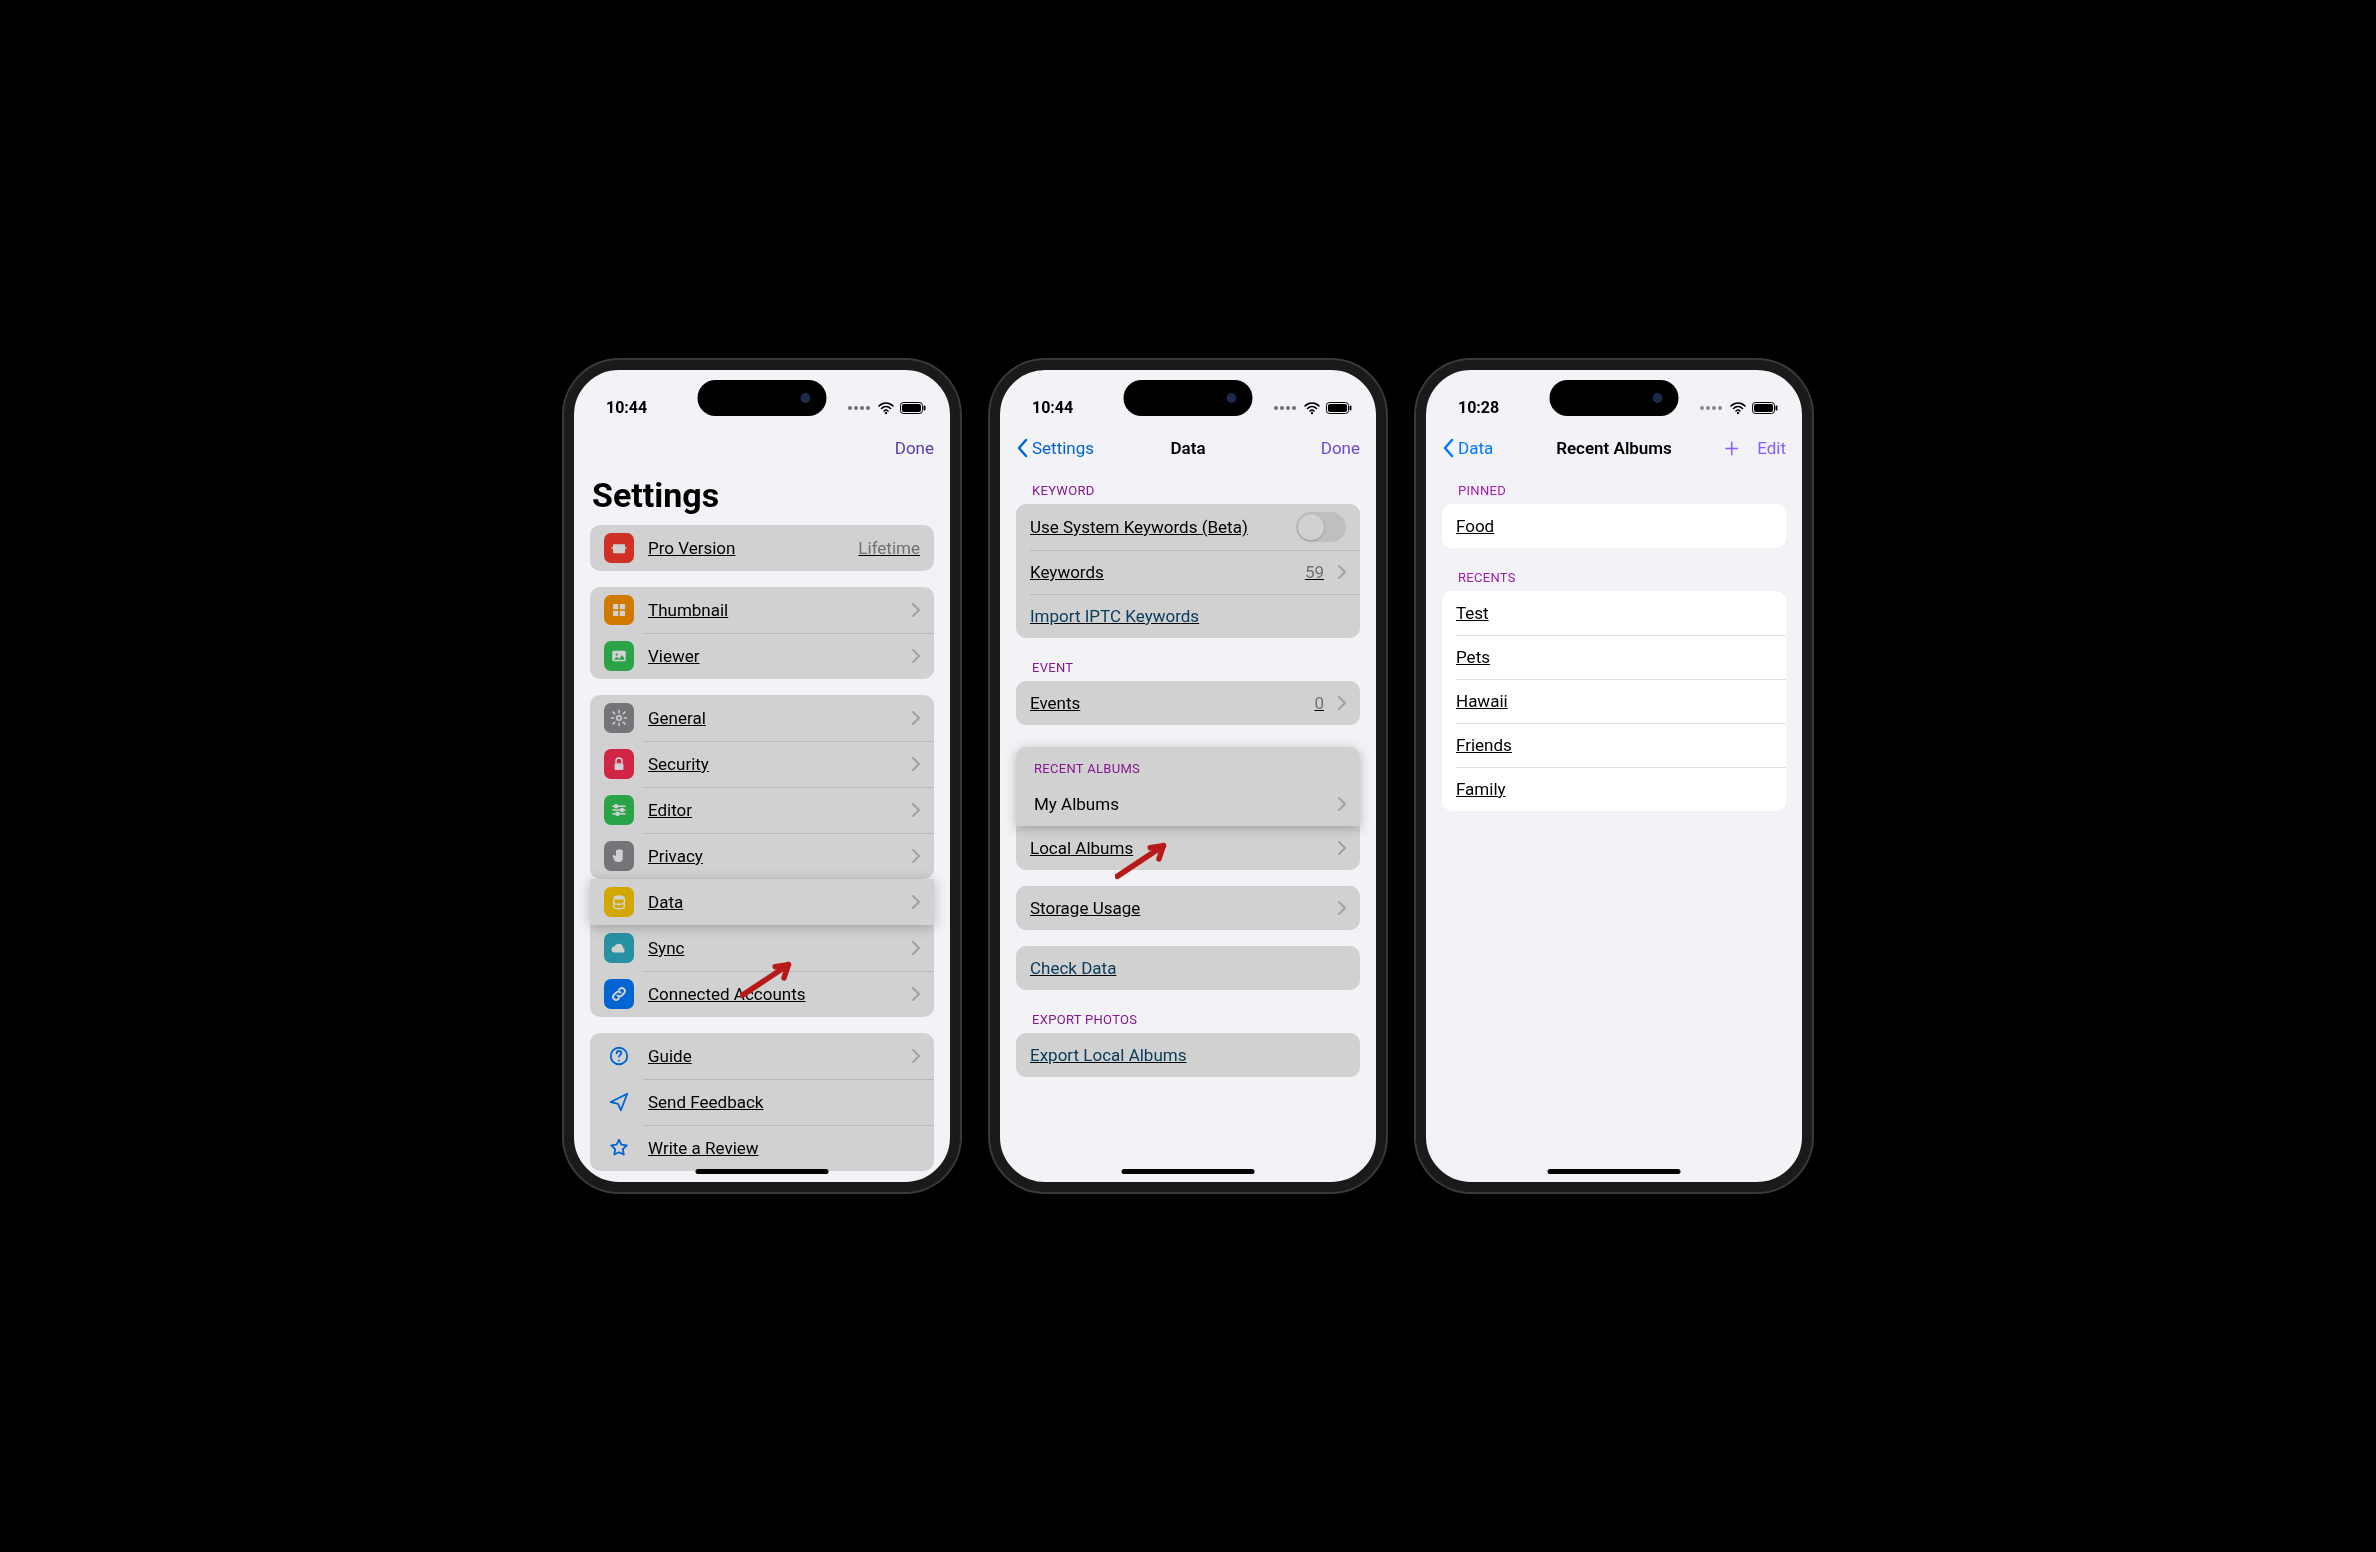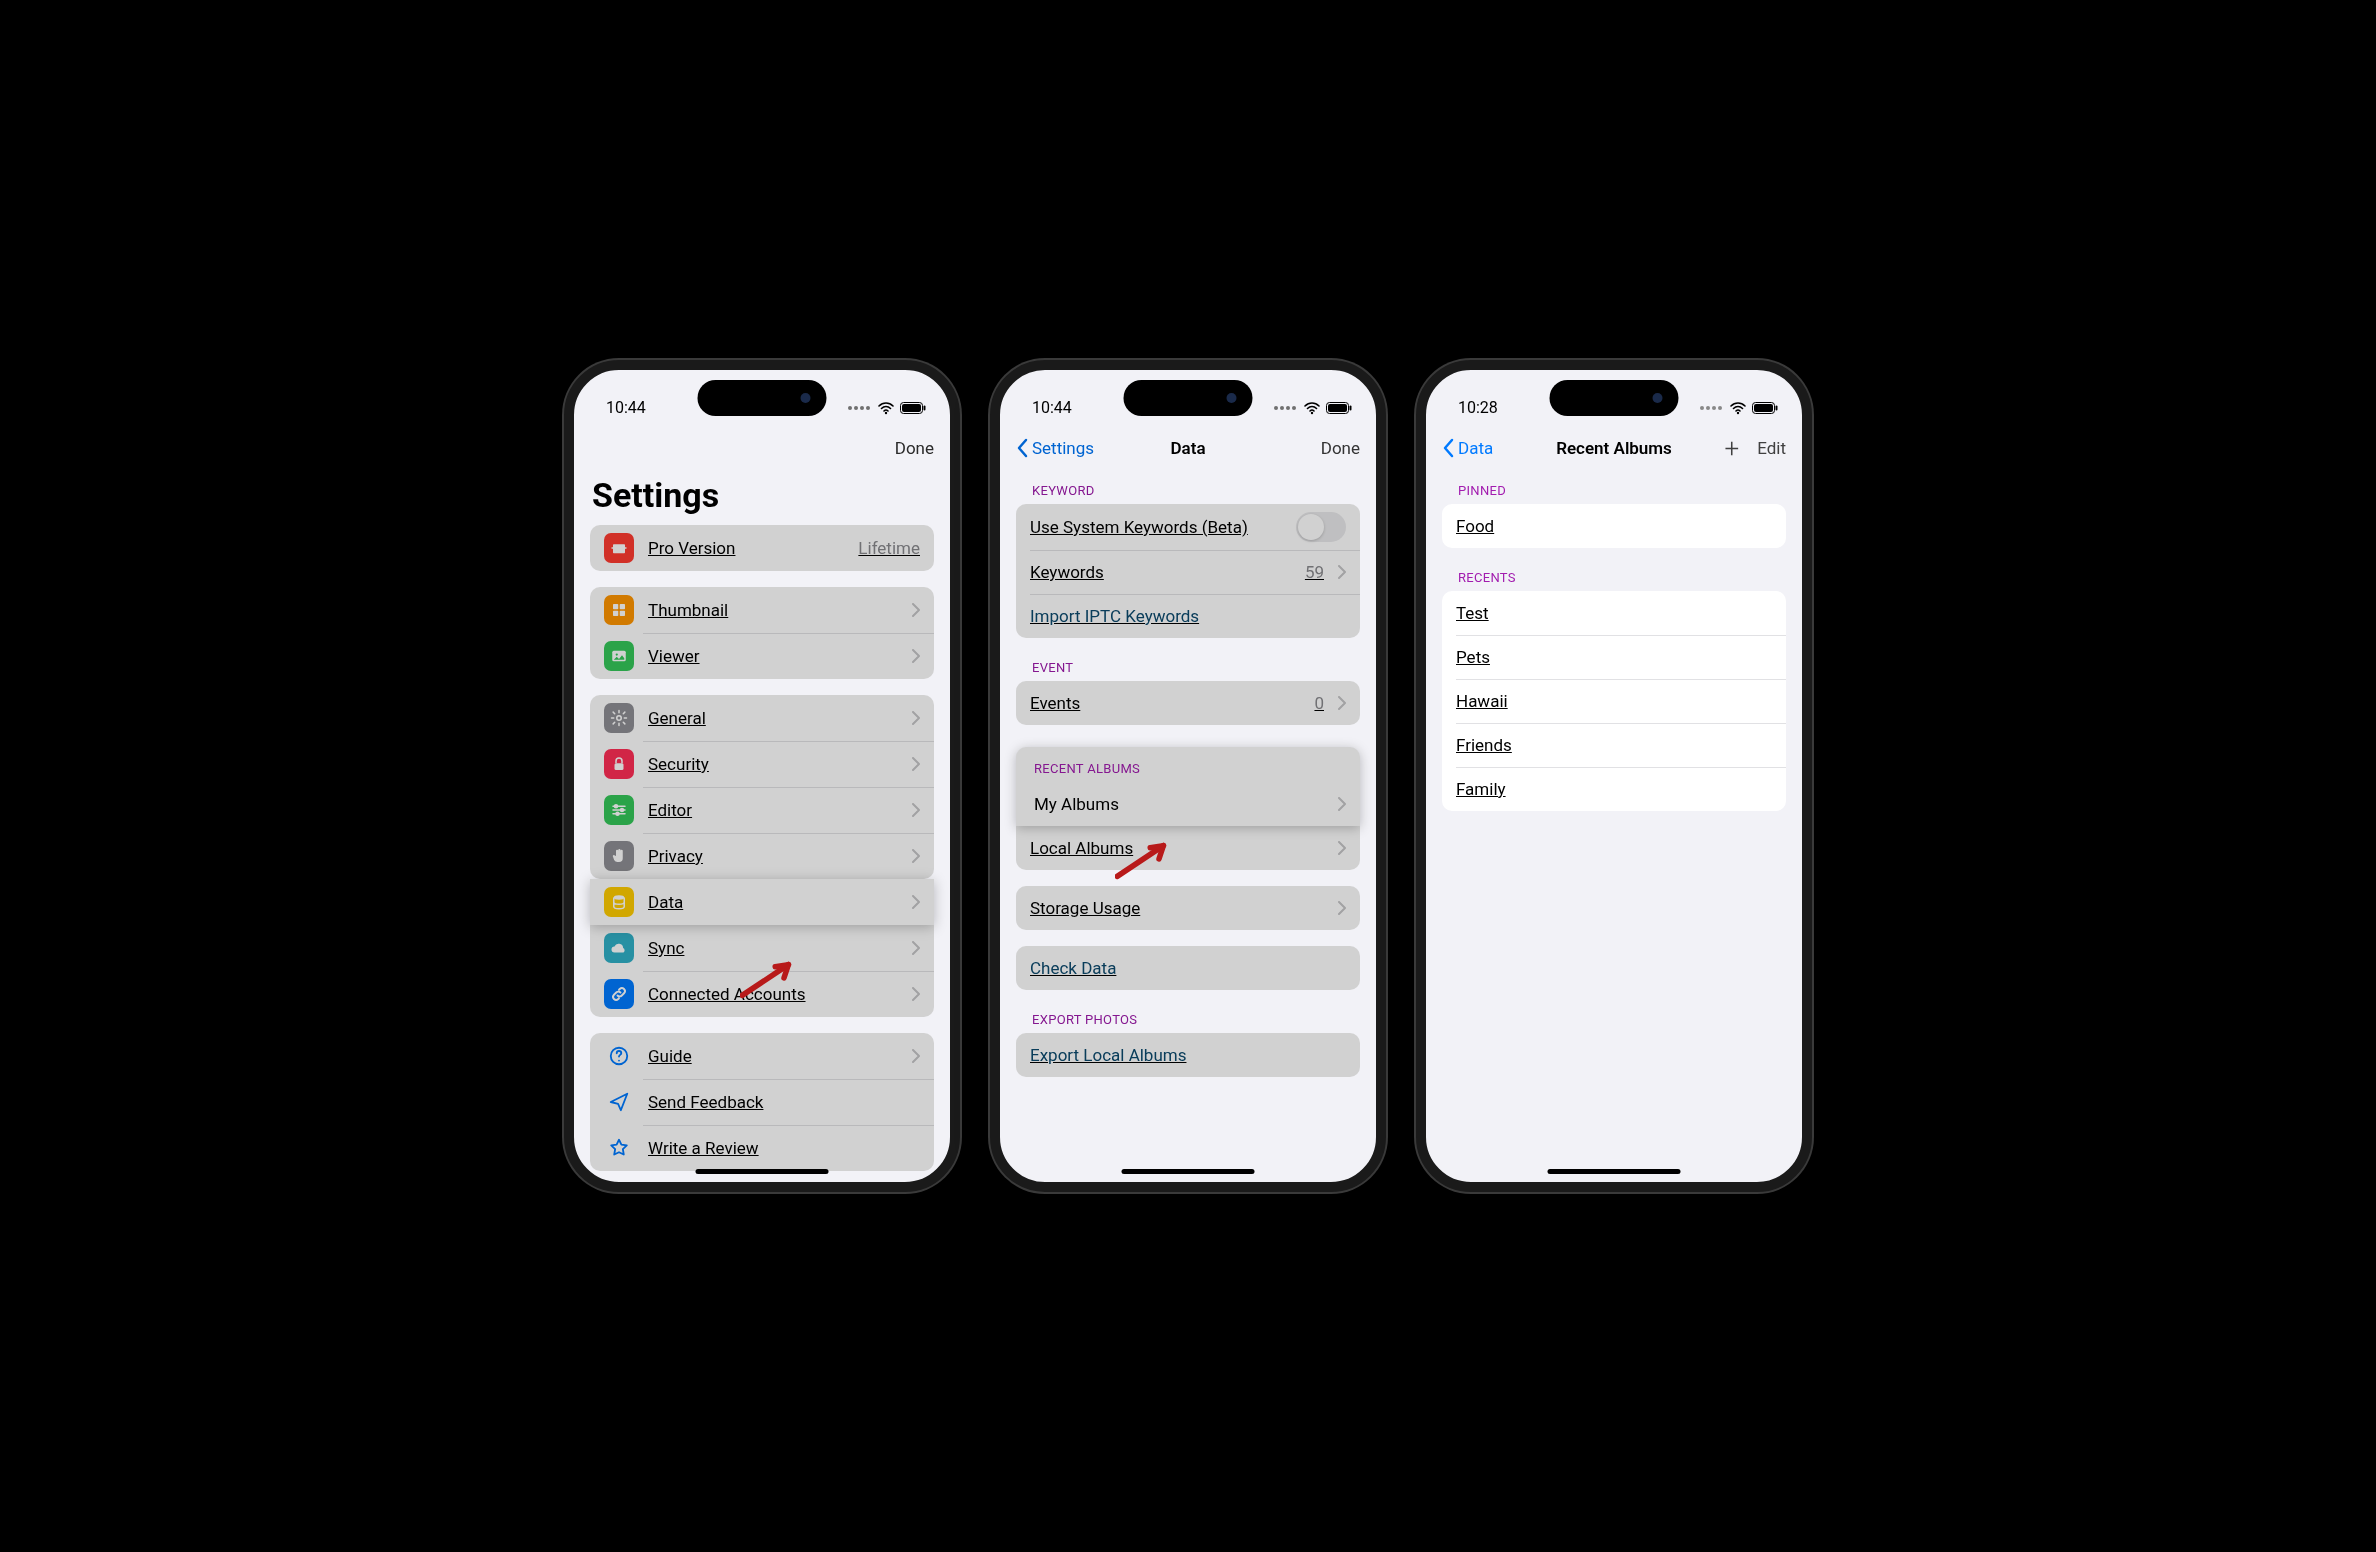--- a/index.html
+++ b/index.html
@@ -47,38 +47,38 @@
     width:10px;height:10px;border-radius:50%;
     background:#1a2a4a;
   }
   .statusbar {
     height: 55px;
     display: flex;
     justify-content: space-between;
     align-items: center;
     padding: 20px 24px 0 32px;
     font-size: 16px;
-    font-weight: 400;
+    font-weight: 700;
   }
   .status-right { display:flex; align-items:center; gap:6px; }
   .status-dots { display:inline-flex; gap:2px; margin-right:2px;}
   .status-dots span { width:4px;height:4px;border-radius:50%;background:#888; }
   .wifi-icon svg, .battery-icon svg { display:block; }
   .navbar {
     height: 46px;
     display: flex;
     justify-content: space-between;
     align-items: center;
     padding: 0 16px;
     position: relative;
   }
   .nav-back { color:#007aff; font-size:17px; display:flex; align-items:center; gap:2px; cursor:pointer; }
   .nav-back svg { width:14px; height:20px; }
   .nav-title { position:absolute; left:0; right:0; text-align:center; font-weight:600; font-size:17px; pointer-events:none; }
-  .nav-actions { display:flex; align-items:center; gap:18px; color:#404040; font-size:17px; }
+  .nav-actions { display:flex; align-items:center; gap:18px; color:#8b5cf6; font-size:17px; }
   .nav-actions .plus { font-size:26px; font-weight:300; line-height:1; }
   .large-title { font-size:34px; font-weight:700; padding: 4px 18px 10px; }
   .content-scroll { position:absolute; top:101px; bottom:0; left:0; right:0; overflow:hidden; }
   .phone1 .content-scroll { top:55px; }
   .section-header { font-size:13px; color:#a21caf; text-transform:uppercase; padding:22px 32px 6px; letter-spacing:0.3px; }
   .section-header.first { padding-top:12px; }
   .list {
     margin: 0 16px;
     background:#fff;
     border-radius:10px;

